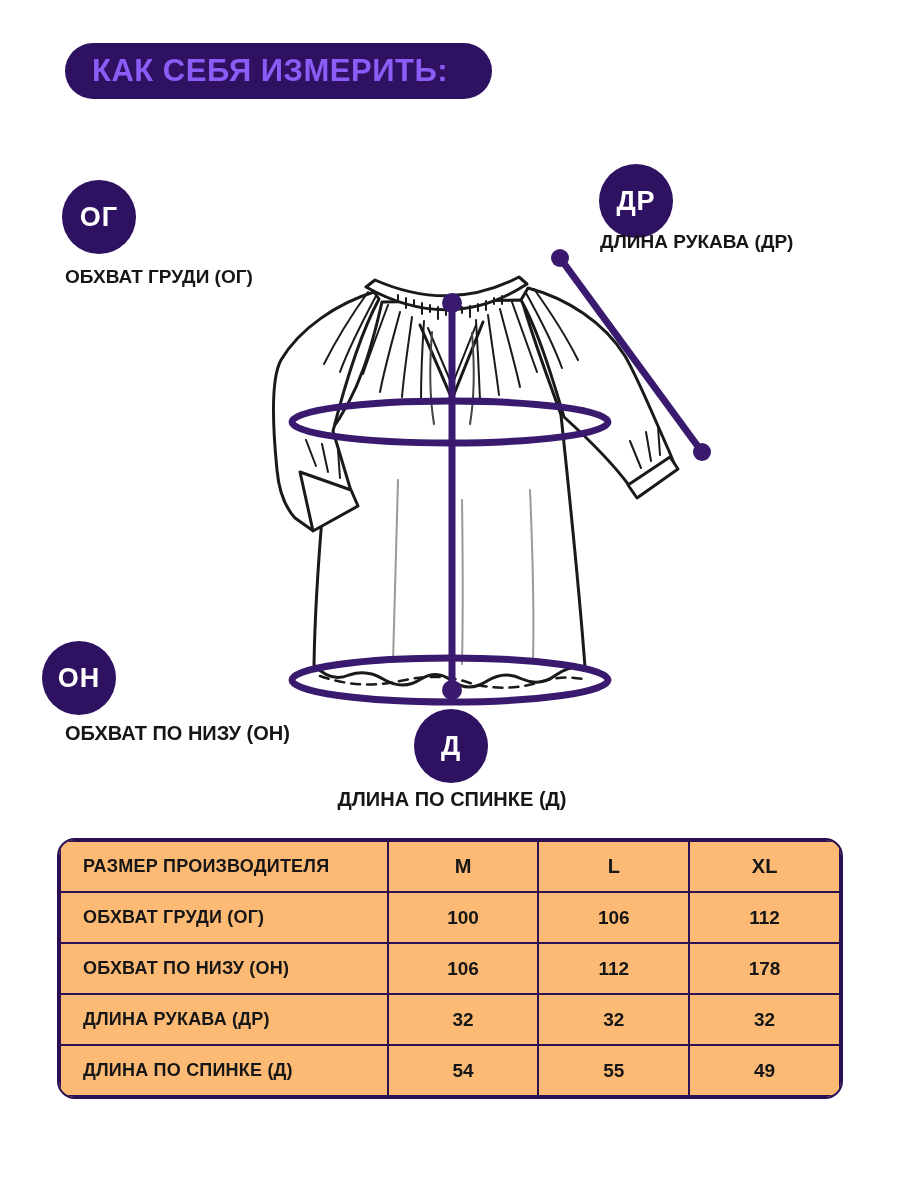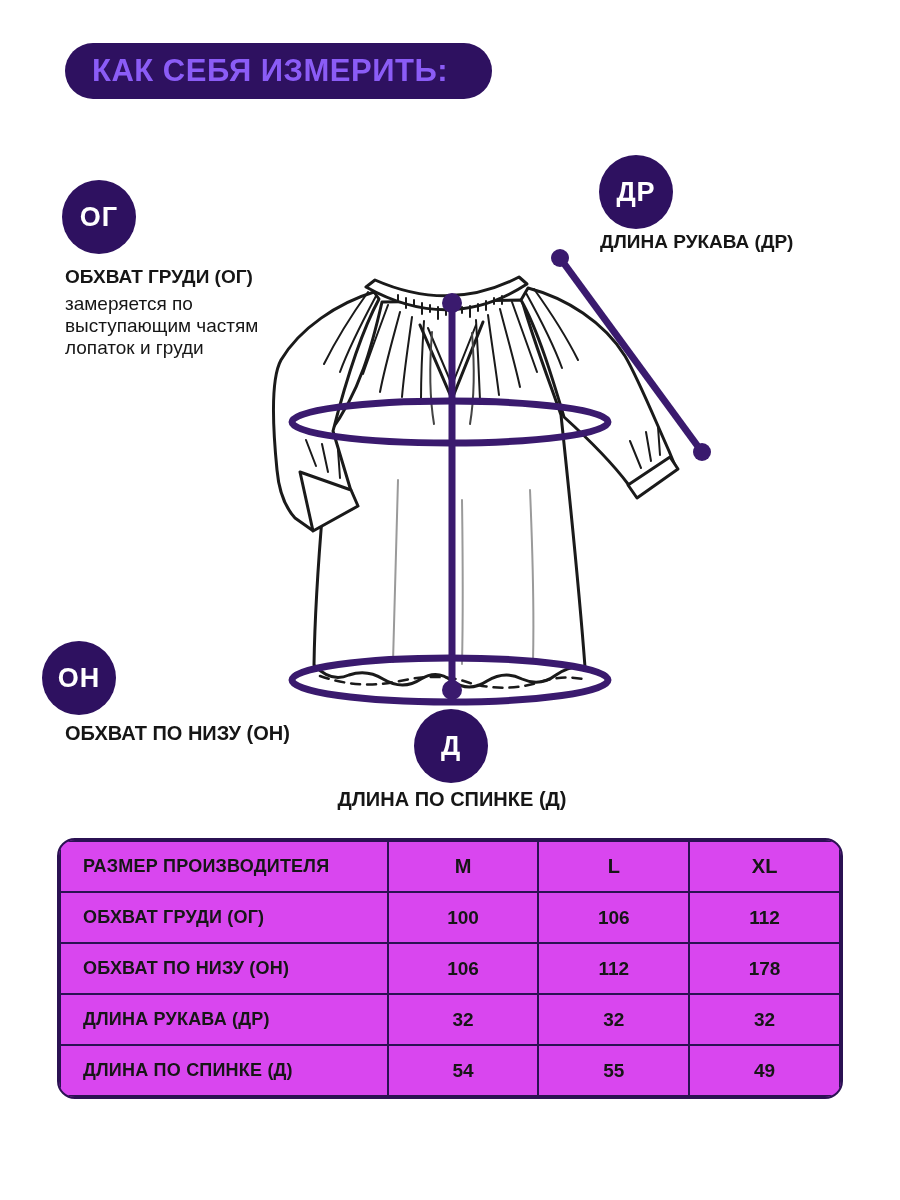--- a/index.html
+++ b/index.html
@@ -27,41 +27,41 @@
 
   
   .badge {
     width:74px; height:74px; border-radius:50%;
     background:#2e1160; color:#fff;
     display:flex; align-items:center; justify-content:center;
     font-size:27px; font-weight:bold; letter-spacing:1px;
     z-index:3;
   }
   .badge-og { left:62px;  top:180px; }
-  .badge-dr { left:599px; top:155px; }
+  .badge-dr { left:599px; top:164px; }
   .badge-on { left:42px;  top:641px; }
   .badge-d  { left:414px; top:709px; }
 
   
   .callout { z-index:3; }
   .callout .c-title { font-size:19px; font-weight:800; white-space:nowrap; }
   .callout .c-desc  { font-size:19px; font-weight:400; line-height:1.16; margin-top:5px; }
   .co-og { left:65px;  top:266px; width:210px; }
   .co-og .c-desc { width:200px; }
   .co-dr { left:600px; top:231px; width:260px; }
   .co-on { left:65px;  top:722px; }
   .co-on .c-title { font-size:20px; }
   .co-d  { left:272px; top:788px; width:360px; text-align:center; }
   .co-d  .c-title { font-size:20px; }
 
   
   .table-wrap {
     left:57px; top:838px; width:786px;
     border:2px solid #2b1153; border-radius:18px;
-    overflow:hidden; background:#d946ef; z-index:3;
+    overflow:hidden; background:#fdba74; z-index:3;
   }
   table { width:100%; border-collapse:collapse; table-layout:fixed; }
   col.c-label { width:42%; }
   col.c-size  { width:19.33%; }
   td, th {
     height:51px; border:2px solid #2b1153;
     font-size:19px; font-weight:bold; text-align:center;
     vertical-align:middle; color:#161616;
   }
   td.lbl, th.lbl { text-align:left; padding-left:22px; font-size:18px; letter-spacing:.2px; }
@@ -138,21 +138,20 @@
 
 <div class="abs title-pill">КАК СЕБЯ ИЗМЕРИТЬ:</div>
 
 <div class="abs badge badge-og">ОГ</div>
 <div class="abs badge badge-dr">ДР</div>
 <div class="abs badge badge-on">ОН</div>
 <div class="abs badge badge-d">Д</div>
 
 <div class="abs callout co-og">
   <div class="c-title">ОБХВАТ ГРУДИ (ОГ)</div>
-  <div class="c-desc">замеряется по выступающим частям лопаток и груди</div>
 </div>
 <div class="abs callout co-dr">
   <div class="c-title">ДЛИНА РУКАВА (ДР)</div>
 </div>
 <div class="abs callout co-on">
   <div class="c-title">ОБХВАТ ПО НИЗУ (ОН)</div>
 </div>
 <div class="abs callout co-d">
   <div class="c-title">ДЛИНА ПО СПИНКЕ (Д)</div>
 </div>

